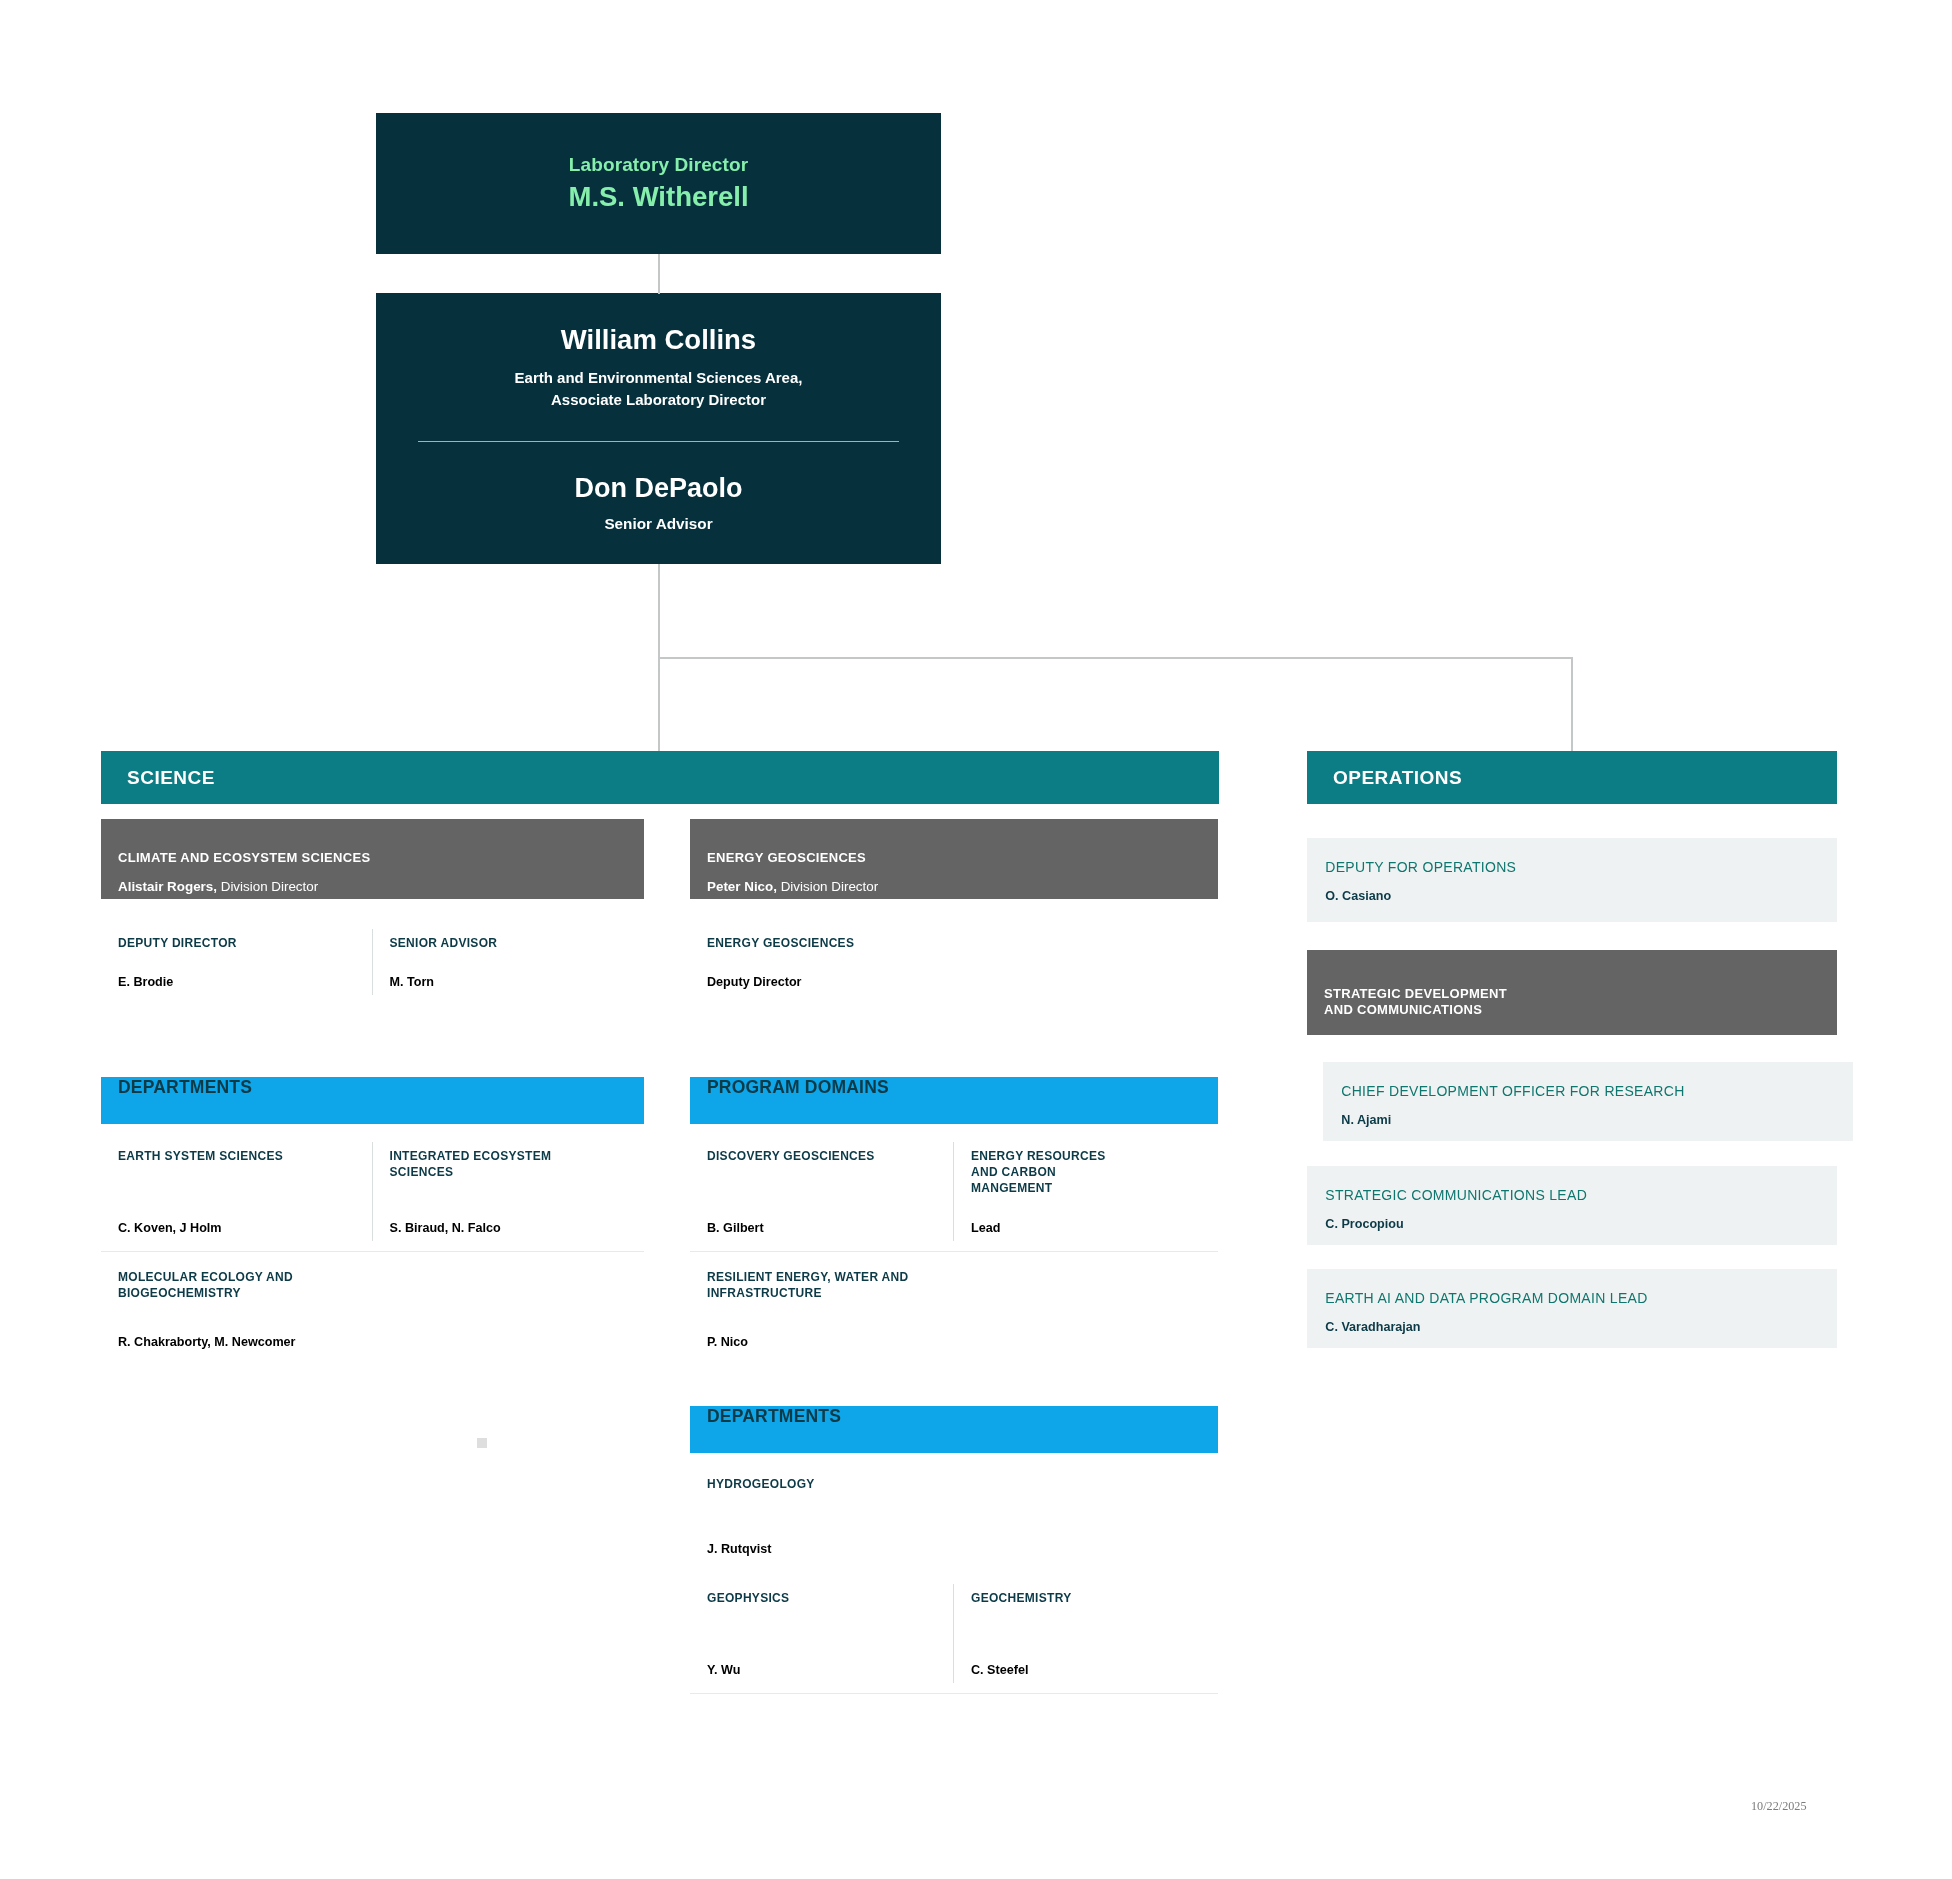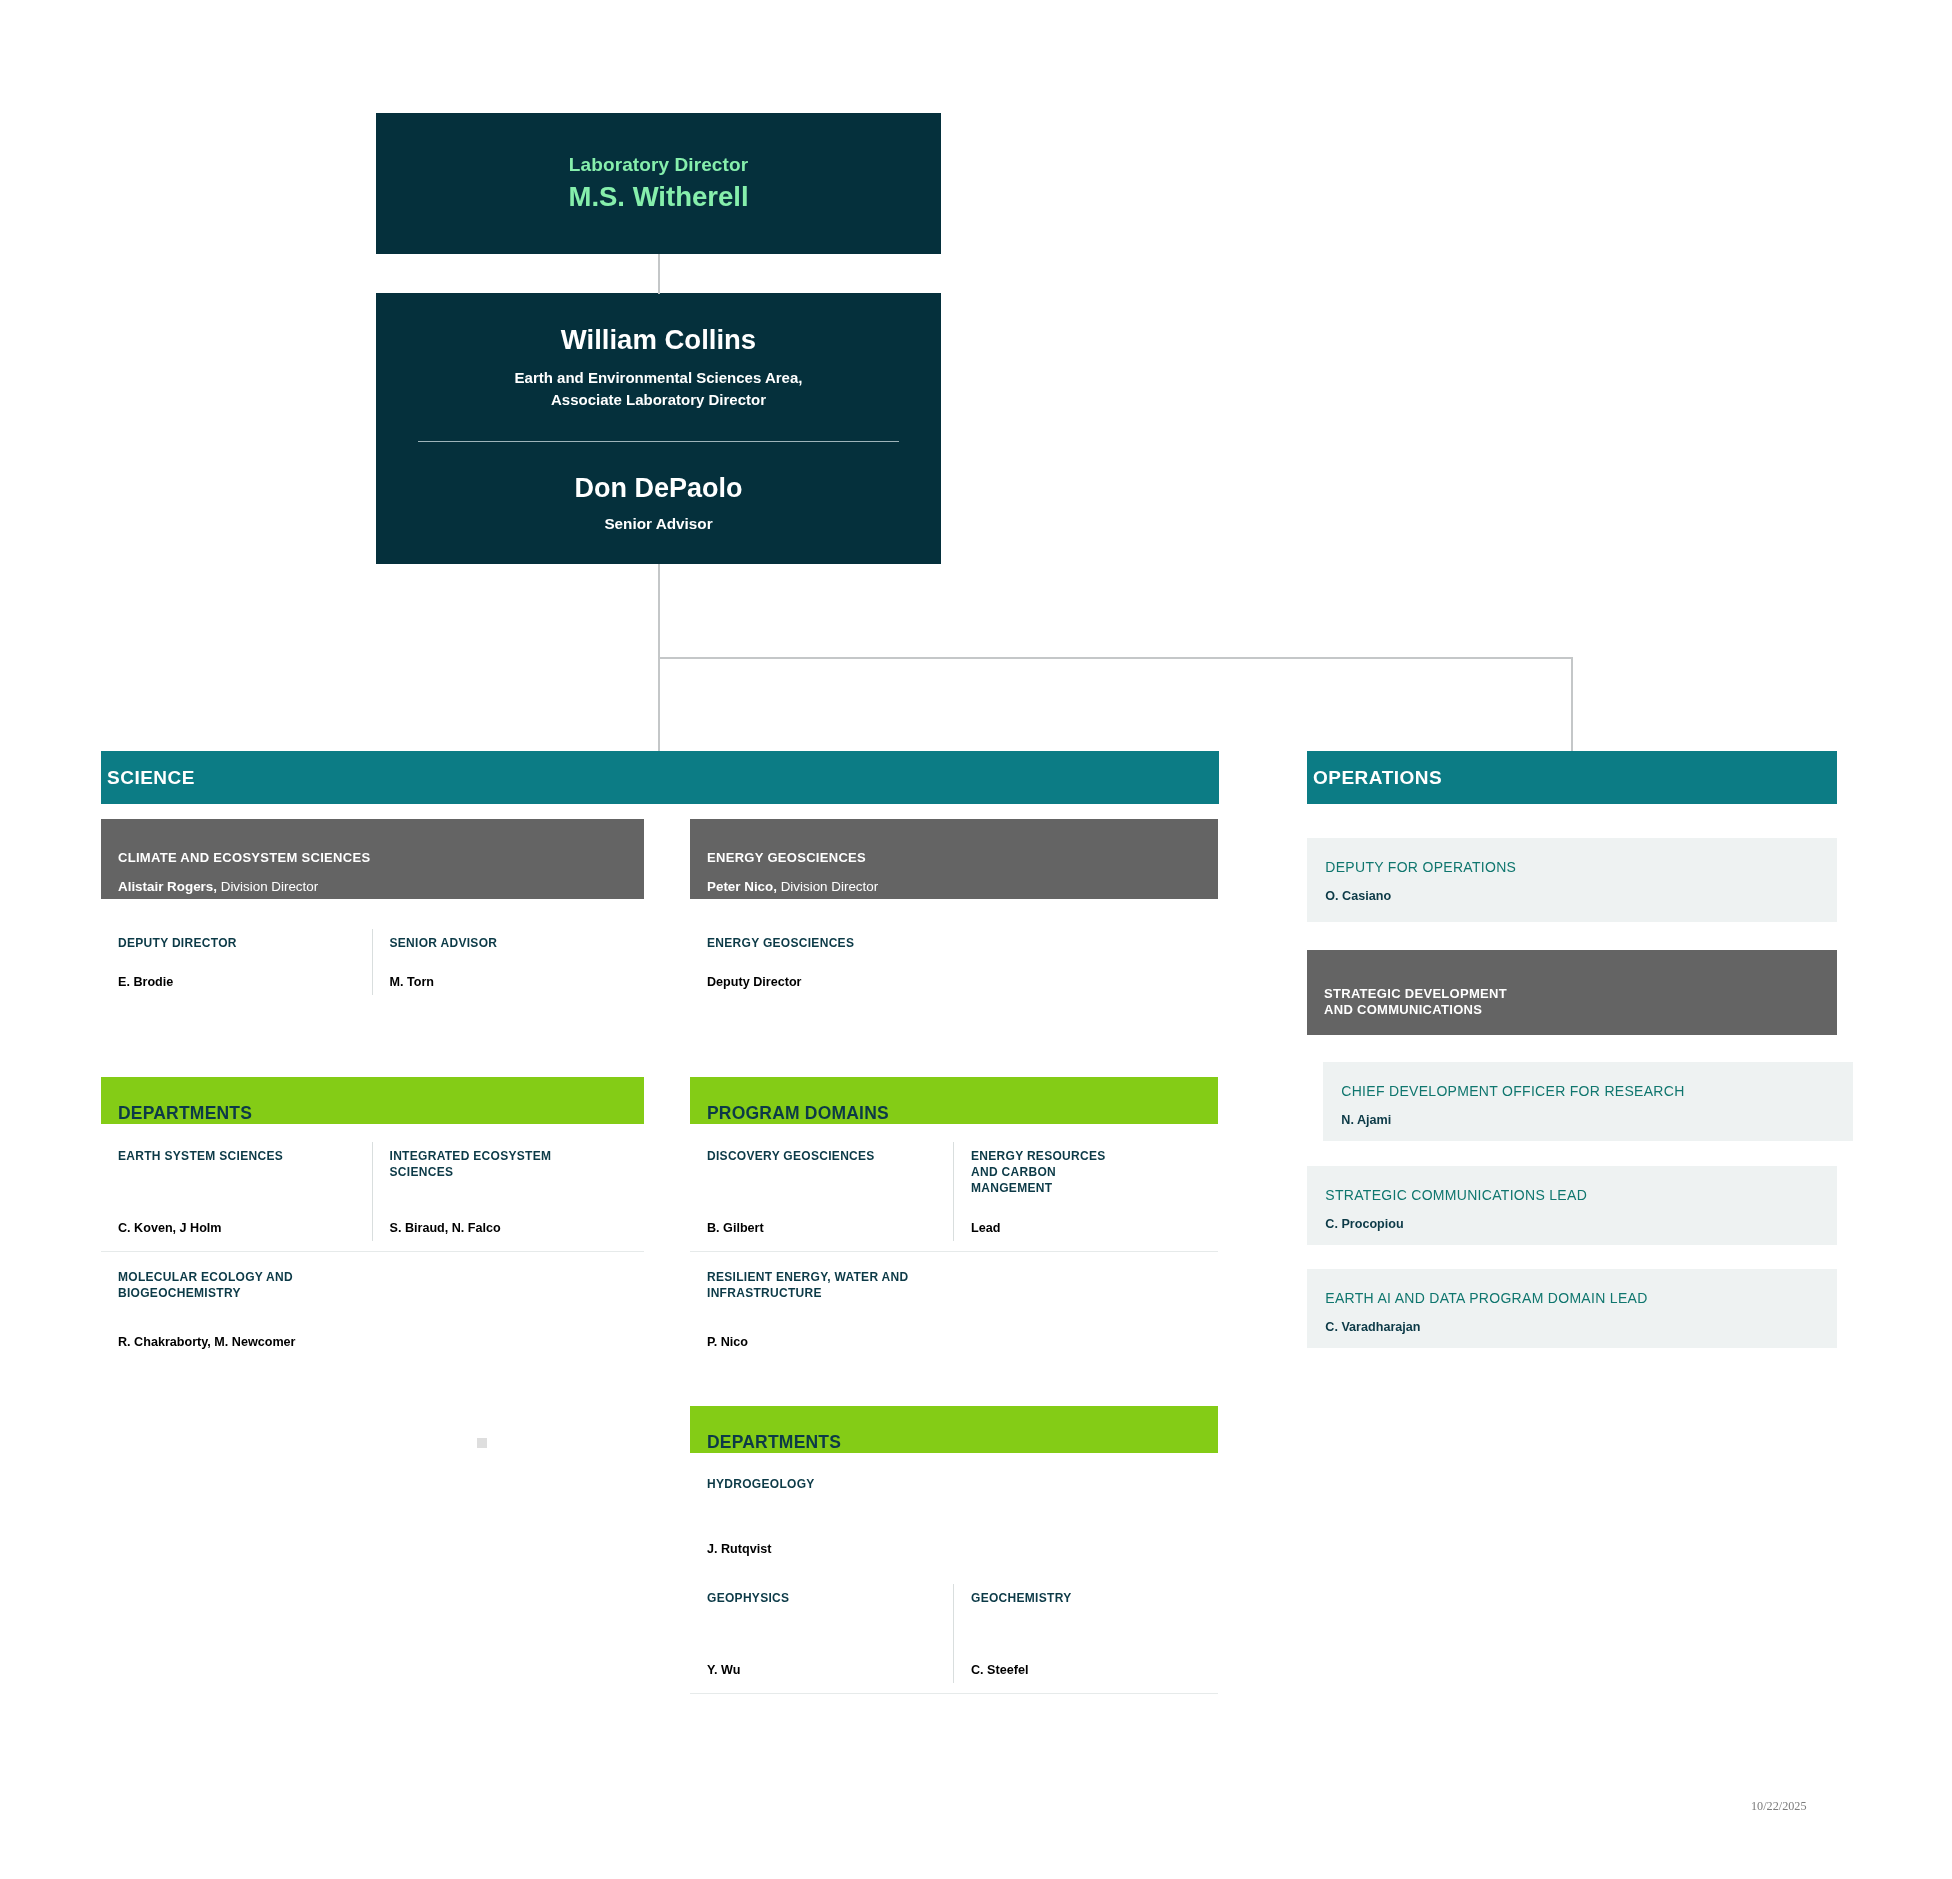--- a/index.html
+++ b/index.html
@@ -108,21 +108,21 @@
   #conn-h1 { left: 658px; top: 657px; width: 915px; height: 1.5px; }
   #conn-v3 { left: 1571px; top: 657px; width: 1.5px; height: 96px; }
 
   
   .topbar {
     position: absolute;
     background: #0C7C85;
     color: #ffffff;
     display: flex;
     align-items: center;
-    padding-left: 6px;
+    padding-left: 26px;
   }
   .topbar .label {
     font-size: 19px;
     font-weight: bold;
     letter-spacing: 0.5px;
   }
   #science-bar  { left: 101px;  top: 751px; width: 1118px; height: 53px; }
   #ops-bar      { left: 1307px; top: 751px; width: 530px;  height: 53px; }
 
   
@@ -142,23 +142,23 @@
   .div-head .sub {
     font-size: 13.4px;
     margin-top: 13px;
     font-weight: 400;
   }
   .div-head .sub b { font-weight: bold; }
 
   
   .sect-band {
     position: absolute;
-    background: #84cc16;
-    display: flex;
-    align-items: flex-end;
+    background: #0ea5e9;
+    display: flex;
+    align-items: flex-start;
     padding-left: 17px;
   }
   .sect-band .label {
     font-size: 17.5px;
     font-weight: bold;
     letter-spacing: 0.2px;
     color: #0C3A47;
   }
 
   

